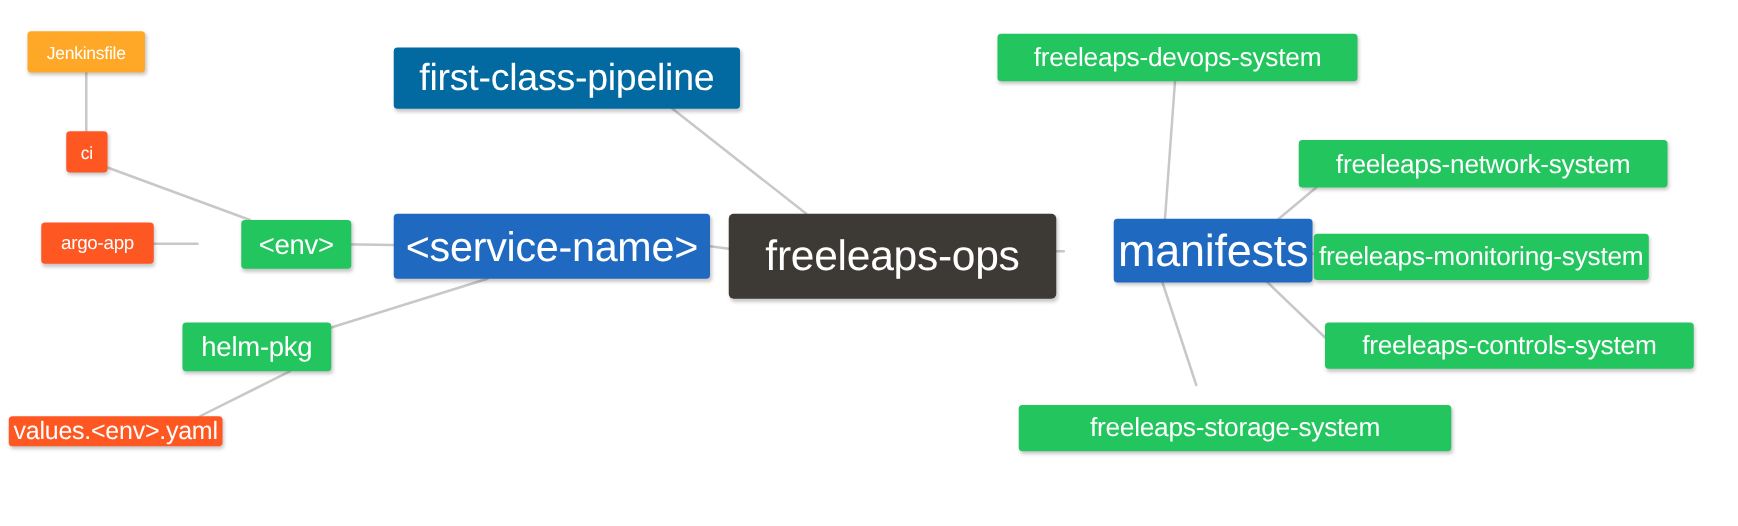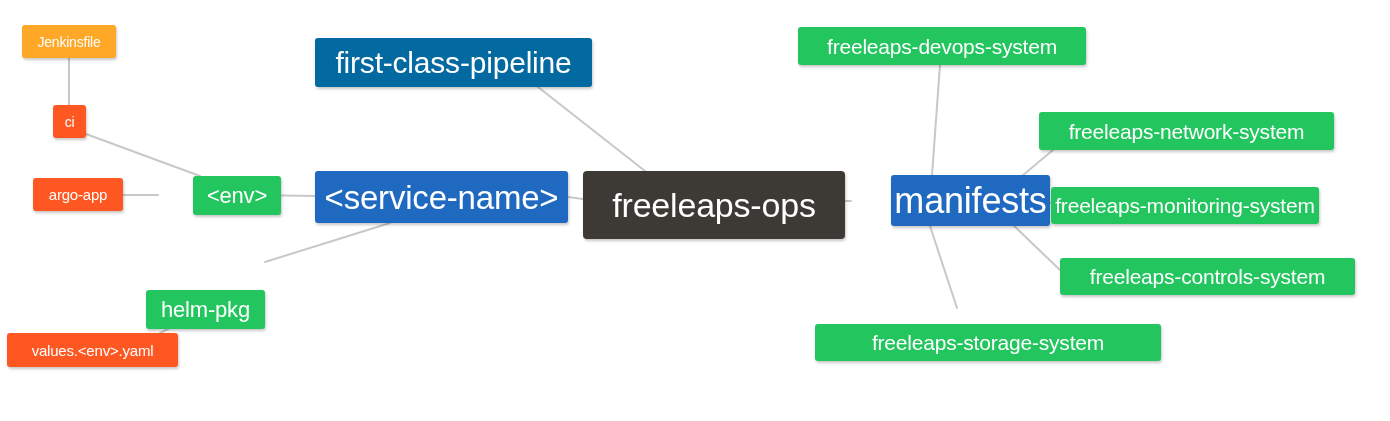--- a/index.html
+++ b/index.html
@@ -69,24 +69,24 @@
       </div>
       <div class="node" style="left: 53px; top: 105px; width: 33px; height: 33px; background: rgb(255, 87, 34); color: rgb(255, 255, 255); font-size: 14px;">
         <span>ci</span>
       </div>
       <div class="node" style="left: 33px; top: 178px; width: 90px; height: 33px; background: rgb(255, 87, 34); color: rgb(255, 255, 255); font-size: 15px;">
         <span>argo-app</span>
       </div>
       <div class="node" style="left: 158px; top: 176px; width: 88px; height: 39px; background: rgb(34, 197, 94); color: rgb(255, 255, 255); font-size: 22px; margin-left: 35px;">
         <span>&lt;env&gt;</span>
       </div>
-      <div class="node" style="left: 146px; top: 258px; width: 119px; height: 39px; background: rgb(34, 197, 94); color: rgb(255, 255, 255); font-size: 22px; margin-top: 32px;">
+      <div class="node" style="left: 146px; top: 258px; width: 119px; height: 39px; background: rgb(34, 197, 94); color: rgb(255, 255, 255); font-size: 22px;">
         <span>helm-pkg</span>
       </div>
-      <div class="node" style="left: 7px; top: 333px; width: 171px; height: 34px; background: rgb(255, 87, 34); color: rgb(255, 255, 255); font-size: 15px;">
+      <div class="node" style="left: 7px; top: 333px; width: 171px; height: 24px; background: rgb(255, 87, 34); color: rgb(255, 255, 255); font-size: 20px;">
         <span>values.&lt;env&gt;.yaml</span>
       </div>
       <div class="node" style="left: 315px; top: 38px; width: 277px; height: 49px; background: #0369a1; color: rgb(255, 255, 255); font-size: 30px;">
         <span>first-class-pipeline</span>
       </div>
       <div class="node" style="left: 315px; top: 171px; width: 253px; height: 52px; background: rgb(31, 105, 192); color: rgb(255, 255, 255); font-size: 33px;">
         <span>&lt;service-name&gt;</span>
       </div>
       <div class="node root" style="left: 583px; top: 171px; width: 262px; height: 68px; background: rgb(61, 57, 53); color: rgb(255, 255, 255); font-size: 34px;">
         <span>freeleaps-ops</span>

